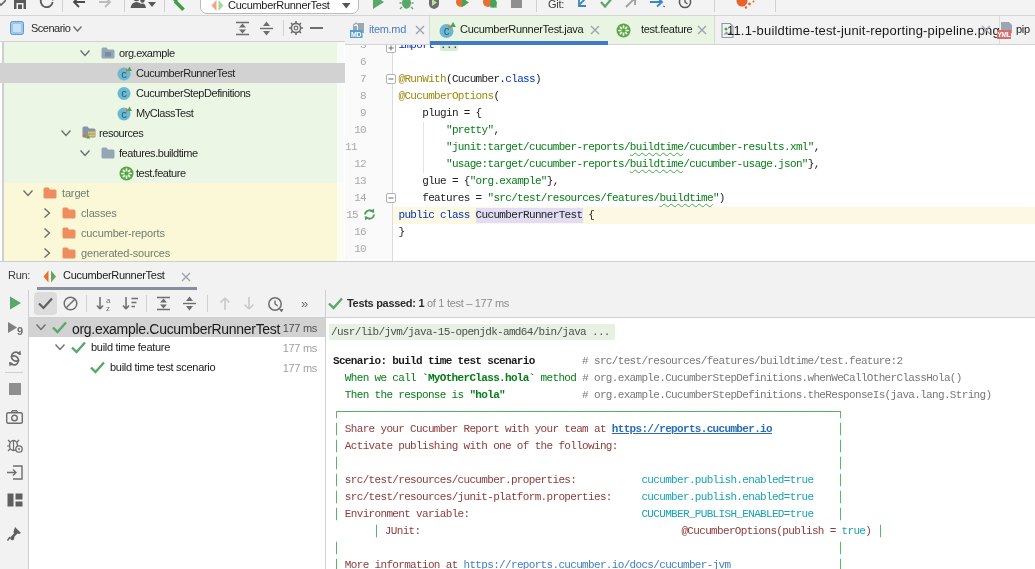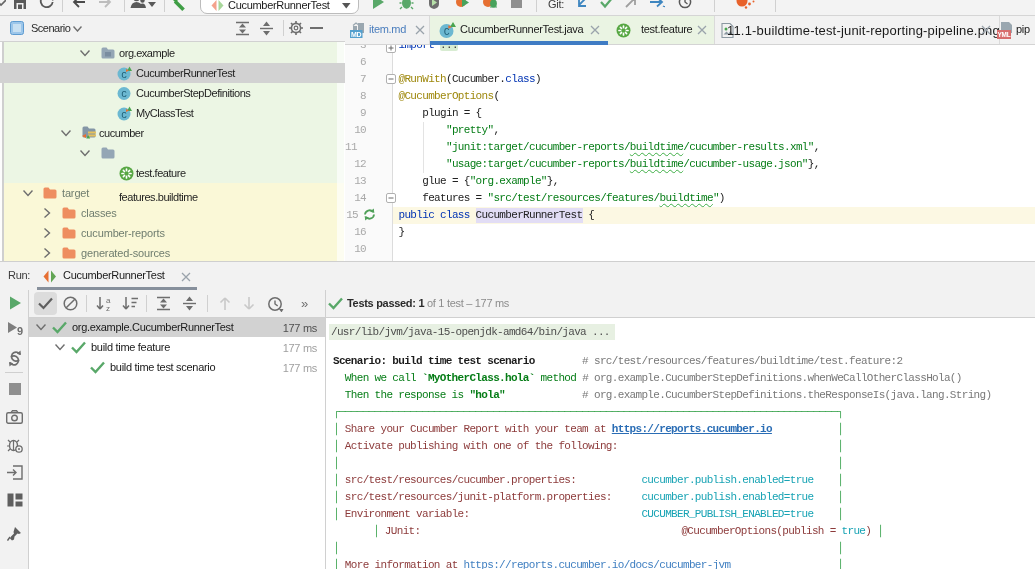--- a/index.html
+++ b/index.html
@@ -222,29 +222,29 @@
       <svg class="abs" style="left:61px;top:114px;" width="10" height="7">
           <path d="M0.5 0.5 L5 5.5 L9.5 0.5" fill="none" stroke="#6e6e6e" stroke-width="1.4"></path>
         </svg>
       <svg class="abs" style="left:82px;top:110px;" width="15" height="14">
         <path d="M0.5 2 q0 -1.5 1.5 -1.5 h3.5 l1.5 2 h5 q1.5 0 1.5 1.5 v6 q0 1.5 -1.5 1.5 h-10 q-1.5 0 -1.5 -1.5 z" fill="#8496a6"></path>
         <rect x="6" y="5.5" width="8" height="2" fill="#e6c15c"></rect>
         <rect x="6" y="8.5" width="8" height="2" fill="#e6c15c"></rect>
         <path d="M0 10 l4 -2 v4 z" fill="#e66f32"></path>
         <path d="M4.2 9 h4 l-2 3.5 z" fill="#49a54f" transform="rotate(180 6.2 10.7)"></path>
       </svg>
-      <div class="abs" style="left:99px;top:111px;color:#1f1f1f;letter-spacing:-0.45px;">cucumber</div>
+      <div class="abs" style="left:99px;top:111px;color:#1f1f1f;letter-spacing:-0.45px;">resources</div>
 
       <svg class="abs" style="left:80px;top:134px;" width="10" height="7">
           <path d="M0.5 0.5 L5 5.5 L9.5 0.5" fill="none" stroke="#6e6e6e" stroke-width="1.4"></path>
         </svg>
       <svg class="abs" style="left:101px;top:131px;" width="14" height="12">
         <path d="M0.5 2 q0 -1.5 1.5 -1.5 h3.5 l1.5 2 h5 q1.5 0 1.5 1.5 v6 q0 1.5 -1.5 1.5 h-10 q-1.5 0 -1.5 -1.5 z" fill="#94a6b5"></path>
       </svg>
-      <div class="abs" style="left:119px;top:131px;color:#1f1f1f;letter-spacing:-0.45px;margin-top:44px;">features.buildtime</div>
+      <div class="abs" style="left:119px;top:131px;color:#1f1f1f;letter-spacing:-0.45px;">features.buildtime</div>
 
       <svg class="abs" style="left:119px;top:150px;" width="15" height="15">
         <circle cx="7.5" cy="7.5" r="7" fill="#57a743"></circle>
         <g stroke="#fff" stroke-width="1.7" stroke-linecap="round">
           <path d="M7.5 3 V4.6 M7.5 10.4 V12 M3 7.5 H4.6 M10.4 7.5 H12 M4.4 4.4 L5.5 5.5 M9.5 9.5 L10.6 10.6 M10.6 4.4 L9.5 5.5 M5.5 9.5 L4.4 10.6"></path>
         </g>
       </svg>
       <div class="abs" style="left:136px;top:151px;color:#1f1f1f;letter-spacing:-0.45px;">test.feature</div>
 
       <svg class="abs" style="left:23px;top:174px;" width="10" height="7">
@@ -521,21 +521,21 @@
 
     <div class="abs" style="left:325px;top:0px;width:1px;height:279px;background:#d0d0d0;"></div>
     <div id="runtree">
       <div class="abs" style="left:29px;top:27.5px;width:296px;height:19.5px;background:#d2d2d2;"></div>
       <svg class="abs" style="left:36px;top:34px;" width="10" height="7">
           <path d="M0.5 0.5 L5 5.5 L9.5 0.5" fill="none" stroke="#6e6e6e" stroke-width="1.4"></path>
         </svg>
       <svg class="abs" style="left:52px;top:31px;" width="15" height="13">
           <path d="M1 6.5 L5.5 11 L14 1.5" fill="none" stroke="#59a869" stroke-width="2.4"></path>
         </svg>
-      <div class="abs" style="left:72px;top:31px;font-size:11px;color:#1a1a1a;">org.example.CucumberRunnerTest</div>
+      <div class="abs" style="left:72px;top:31px;font-size:14px;color:#1a1a1a;">org.example.CucumberRunnerTest</div>
       <div class="abs" style="left:257px;top:31.5px;width:60px;text-align:right;font-size:11px;color:#4f4f4f;">177 ms</div>
 
       <svg class="abs" style="left:55px;top:54px;" width="10" height="7">
           <path d="M0.5 0.5 L5 5.5 L9.5 0.5" fill="none" stroke="#6e6e6e" stroke-width="1.4"></path>
         </svg>
       <svg class="abs" style="left:71px;top:51px;" width="15" height="13">
           <path d="M1 6.5 L5.5 11 L14 1.5" fill="none" stroke="#59a869" stroke-width="2.4"></path>
         </svg>
       <div class="abs" style="left:91px;top:51px;font-size:11px;color:#1a1a1a;">build time feature</div>
       <div class="abs" style="left:257px;top:51.5px;width:60px;text-align:right;font-size:11px;color:#9f9f9f;">177 ms</div>

